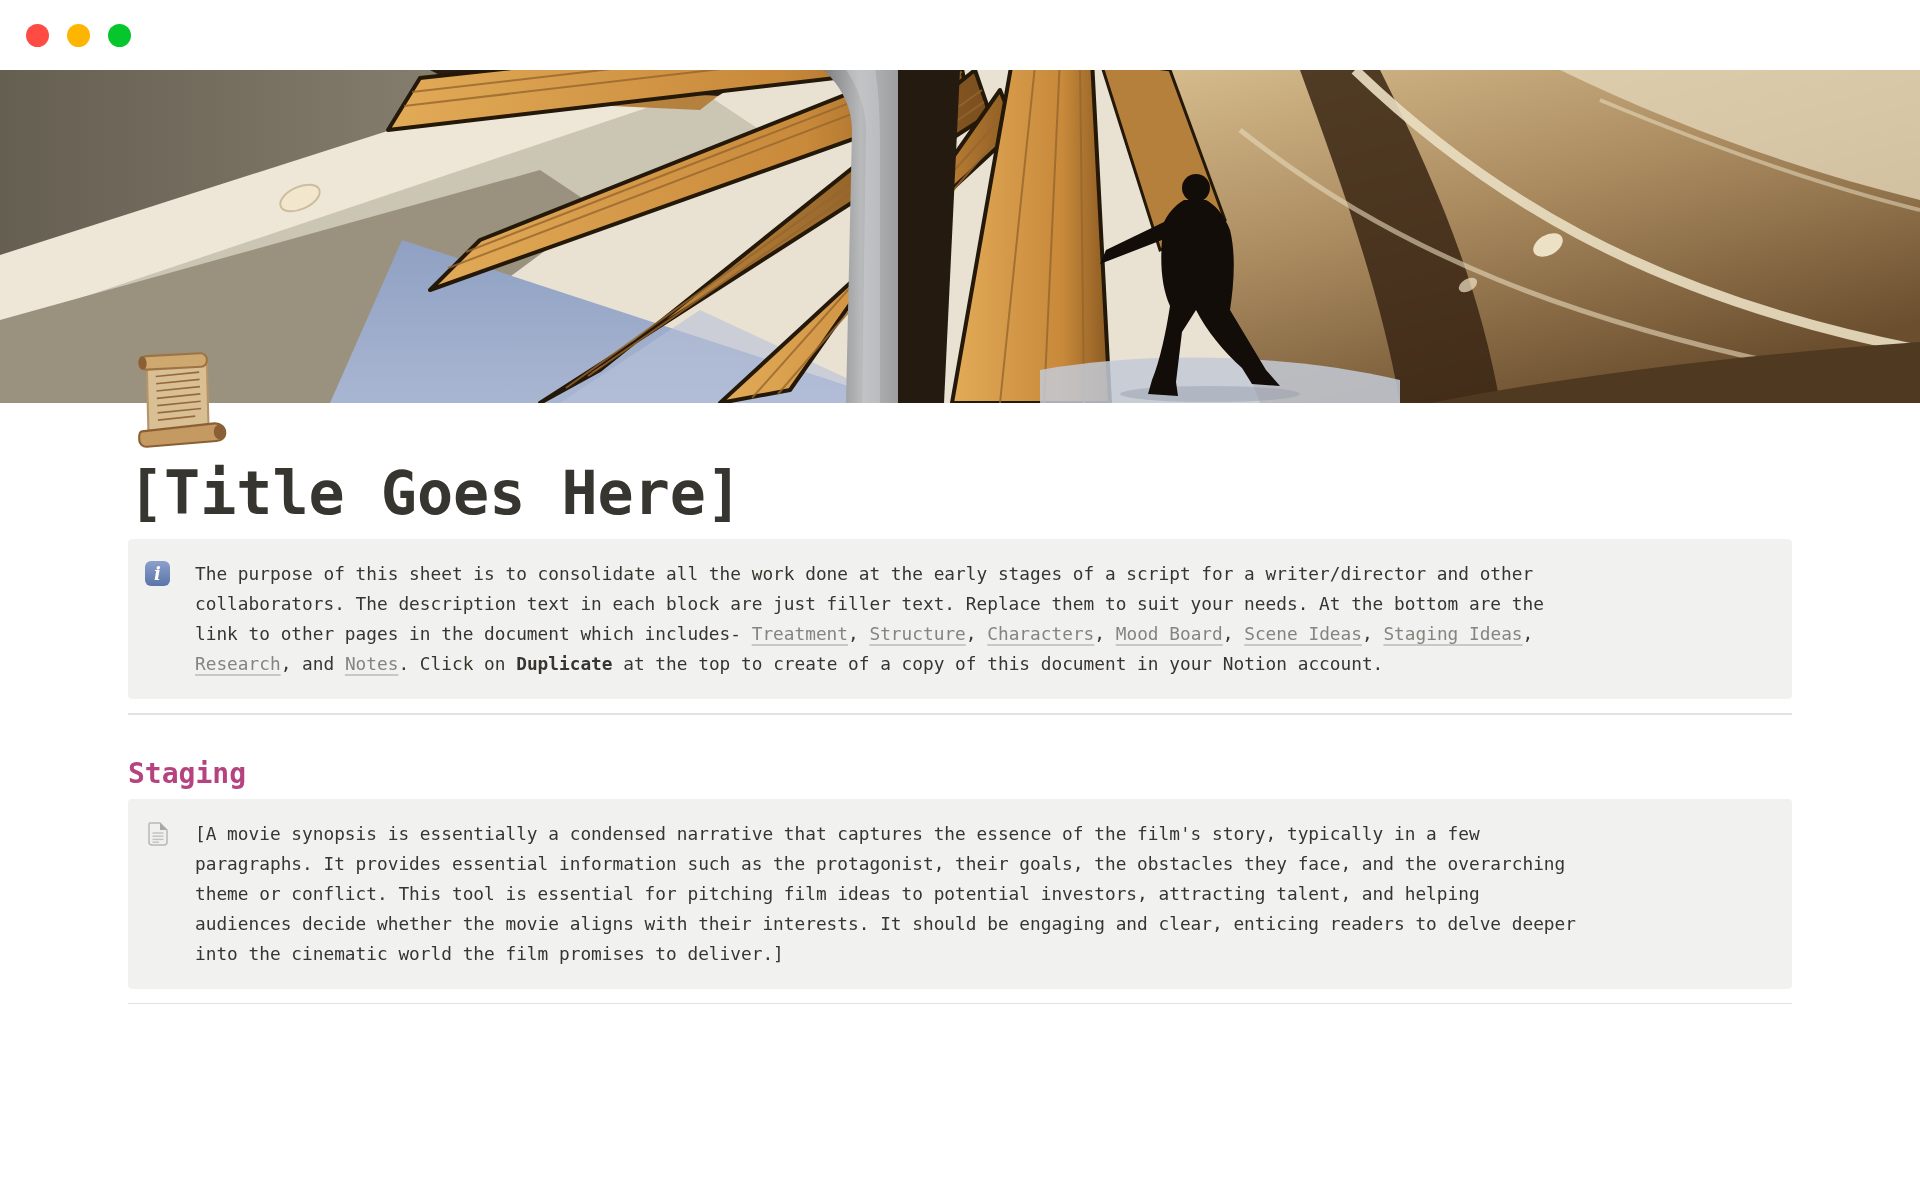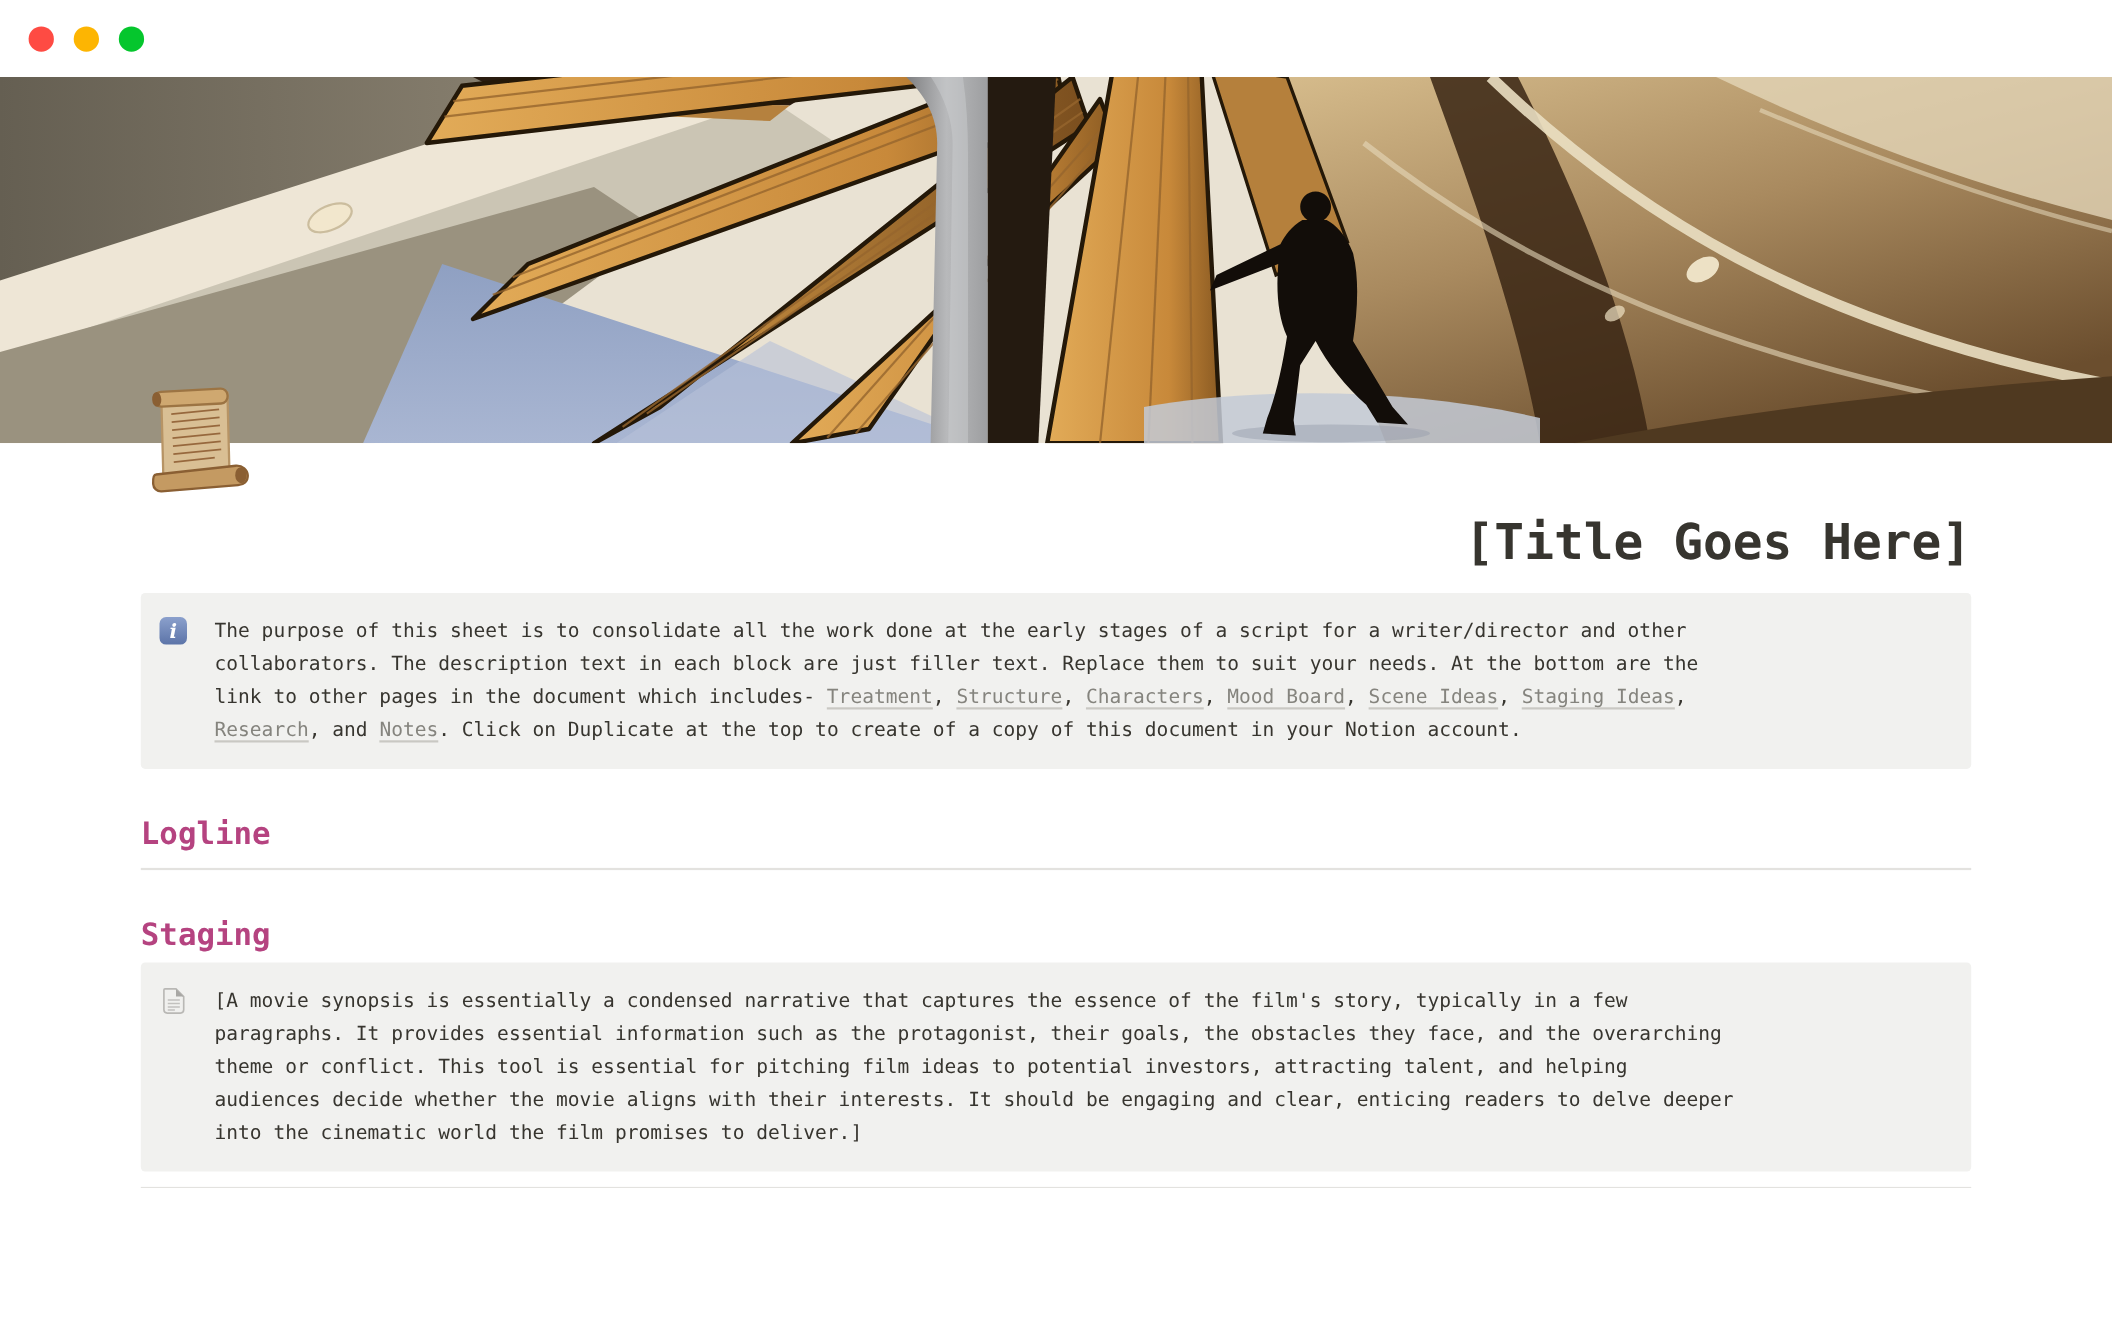--- a/index.html
+++ b/index.html
@@ -15,27 +15,27 @@
   }
   .titlebar{height:70px;background:#ffffff;display:flex;align-items:center;padding-left:26px;}
   .tl{width:23px;height:23px;border-radius:50%;margin-right:18px;display:inline-block;cursor:pointer;}
   .tl-red{background:var(--tl_red);}
   .tl-yellow{background:var(--tl_yellow);}
   .tl-green{background:var(--tl_green);}
   .cover{height:333px;width:1920px;overflow:hidden;position:relative;}
   .cover svg{display:block;}
   .content{width:1664px;margin:0 auto;position:relative;}
   .page-icon{width:104px;height:104px;margin-top:-55px;margin-left:4px;position:relative;z-index:3;cursor:pointer;}
-  h1.title{font-size:45px;line-height:54px;font-weight:bold;margin:14px 0 0 0;color:var(--text);text-align:right;}
+  h1.title{font-size:60px;line-height:54px;font-weight:bold;margin:14px 0 0 0;color:var(--text);}
   .callout{background:var(--callout_bg);border-radius:4px;padding:20px 16px;display:flex;align-items:flex-start;margin:0;}
   .callout.first{margin-top:19px;}
   .callout-icon{width:27px;height:27px;margin-right:24px;flex:none;margin-top:1px;}
   .callout-text{margin:0;font-size:17.8px;line-height:30px;max-width:1390px;color:var(--text);}
   .seg-link{color:var(--link);text-decoration:underline;text-decoration-color:var(--link_underline);text-decoration-thickness:1.5px;text-underline-offset:4px;cursor:pointer;margin-top:20px;}
-  .seg-bold{font-weight:normal;text-align:center;}
+  .seg-bold{font-weight:bold;text-align:center;}
   h2.section{font-size:28px;line-height:34px;font-weight:bold;color:var(--accent_pink);margin:42px 0 8px 0;}
   .divider{border:none;height:1.5px;background:var(--divider);margin:14px 0;}
 </style>
 </head>
 <body>
 
 <div class="window">
 
   <div class="titlebar">
     <span class="tl tl-red"></span>
@@ -178,21 +178,20 @@
                 <stop offset="1" stop-color="#5c74a8"></stop>
               </linearGradient>
             </defs>
           <rect x="1" y="1" width="25" height="25" rx="6" fill="url(#infog)"></rect>
           <text x="13.5" y="20" text-anchor="middle" font-family="'DejaVu Serif',serif" font-style="italic" font-weight="bold" font-size="18" fill="#ffffff">i</text>
         </svg>
       </span>
       <p class="callout-text"><span>The purpose of this sheet is to consolidate all the work done at the early stages of a script for a writer/director and other collaborators. The description text in each block are just filler text. Replace them to suit your needs. At the bottom are the link to other pages in the document which includes- </span><span class="seg-link">Treatment</span><span>, </span><span class="seg-link">Structure</span><span>, </span><span class="seg-link">Characters</span><span>, </span><span class="seg-link">Mood Board</span><span>, </span><span class="seg-link">Scene Ideas</span><span>, </span><span class="seg-link">Staging Ideas</span><span>, </span><span class="seg-link">Research</span><span>, and </span><span class="seg-link">Notes</span><span>. Click on </span><span class="seg-bold">Duplicate</span><span> at the top to create of a copy of this document in your Notion account.</span></p>
     </div>
 
-    <h2 class="section">Logline</h2>
 
 
     <hr class="divider">
 
     <h2 class="section">Staging</h2>
 
     <div class="callout">
       <span class="callout-icon">
         <svg width="27" height="27" viewBox="0 0 27 27">
           <path d="M6,3 L16,3 L23,10 L23,22 C23,23.7 21.7,25 20,25 L8,25 C6.3,25 5,23.7 5,22 L5,4 C5,3.4 5.4,3 6,3 Z" fill="#f0f0ee" stroke="#b9b8b5" stroke-width="1.5"></path>

